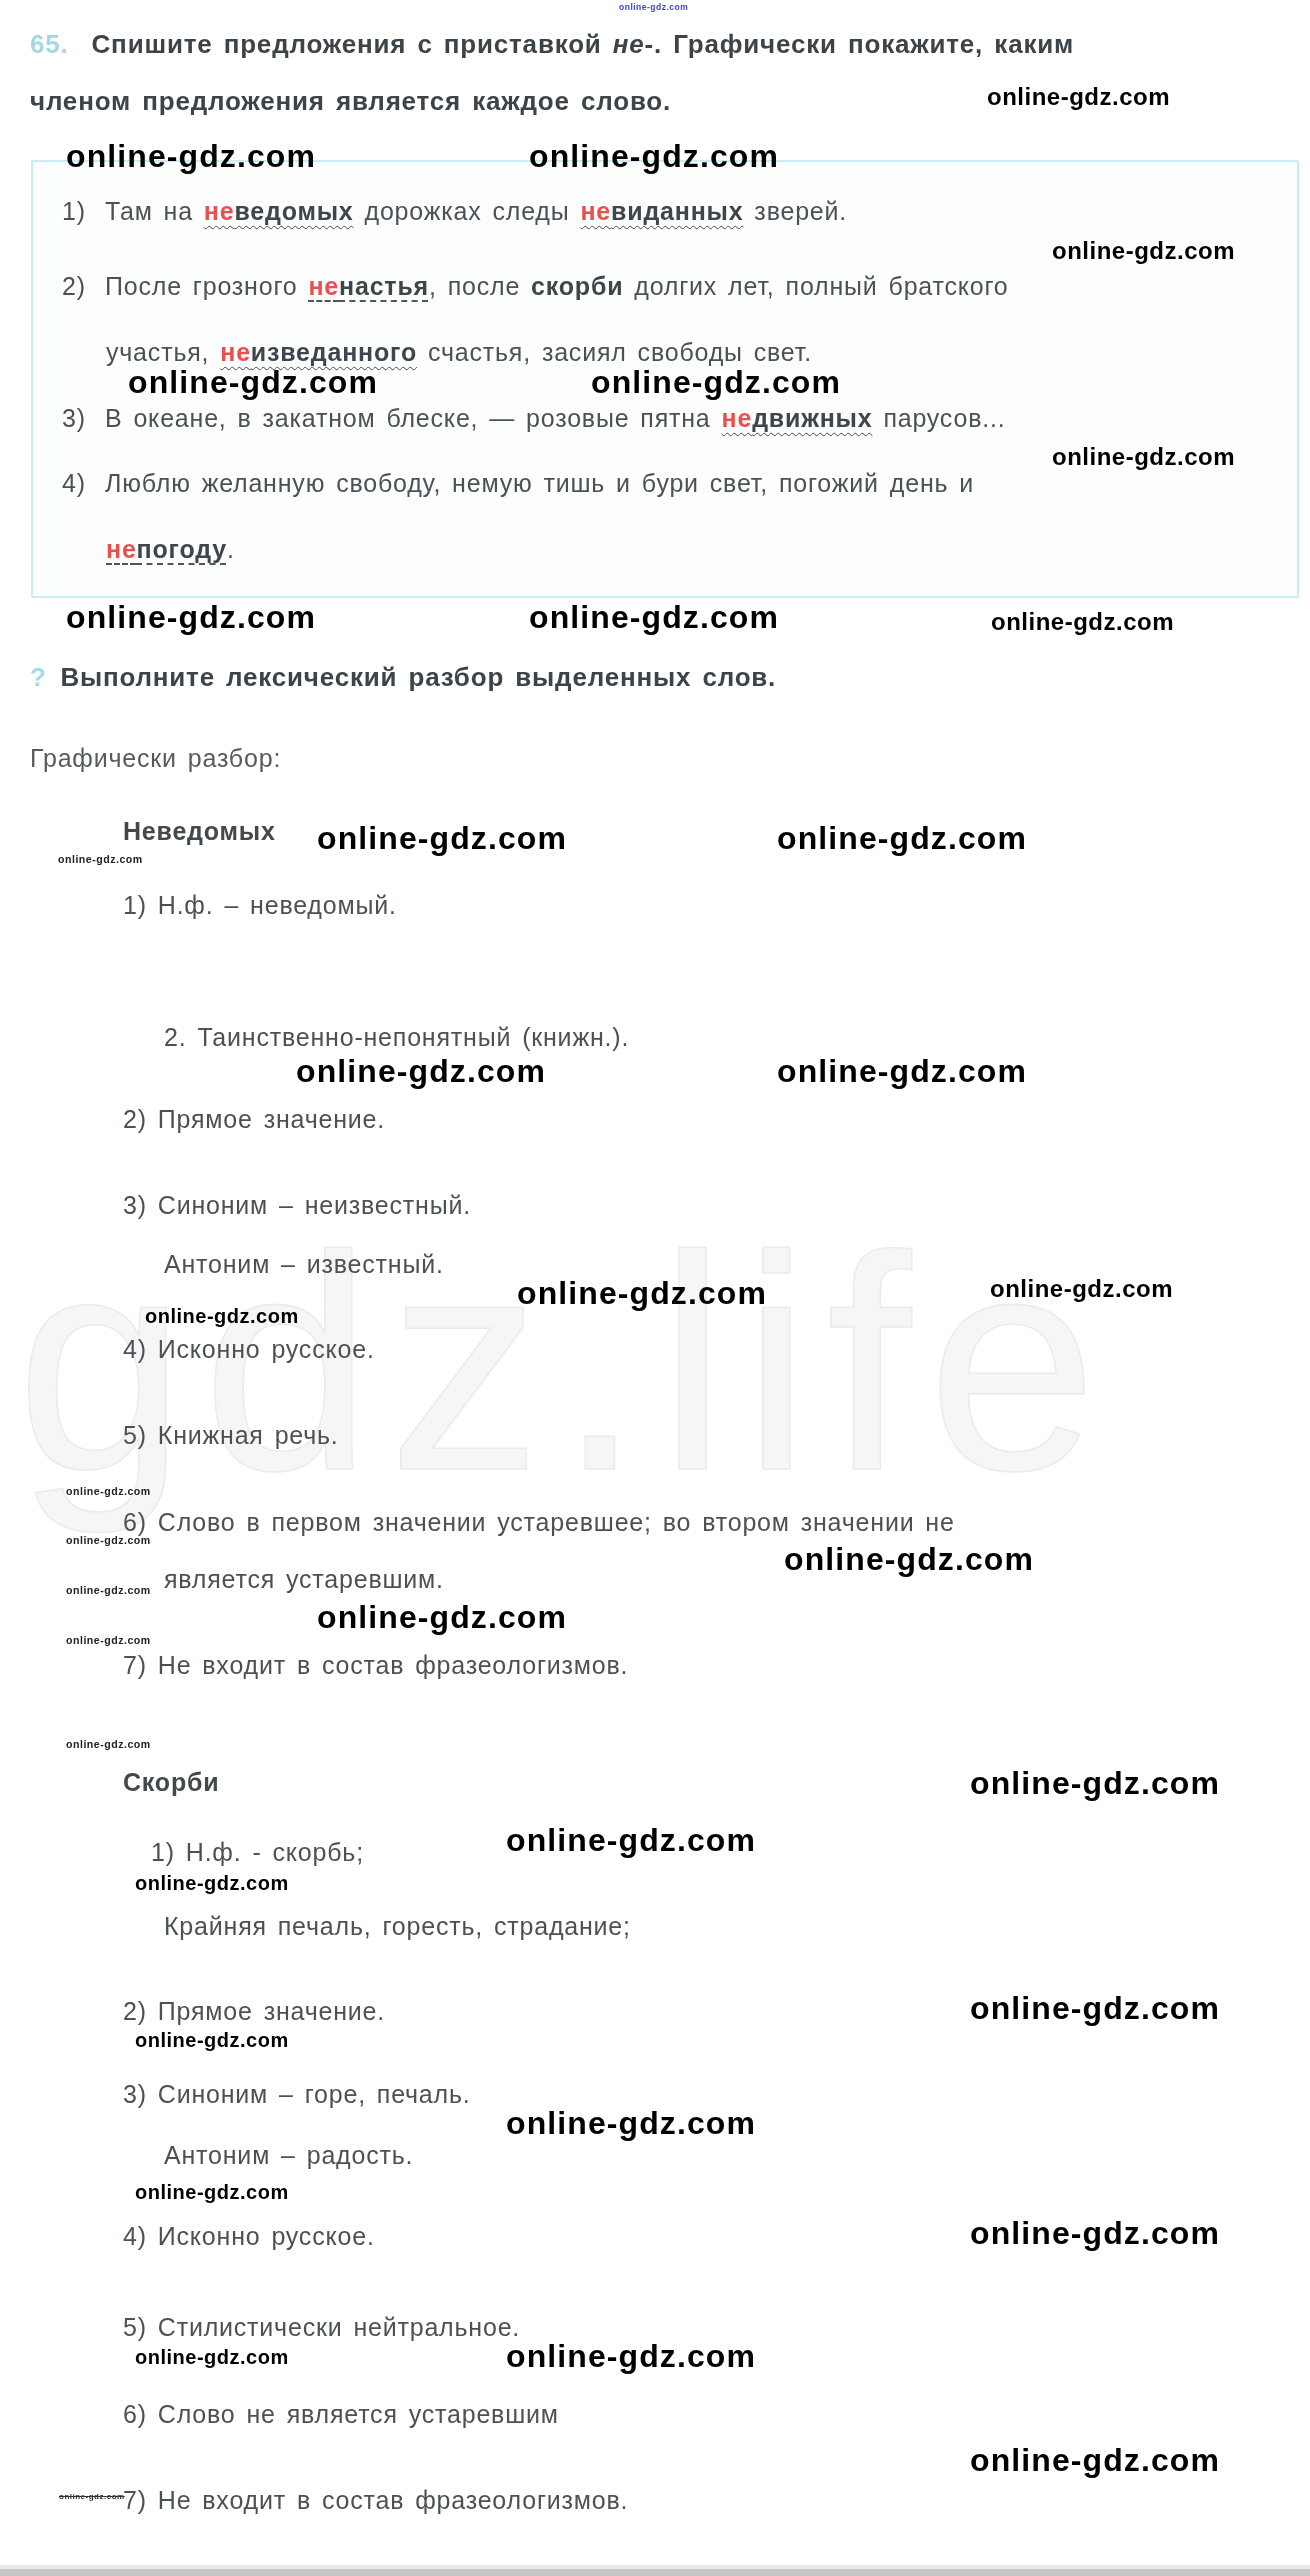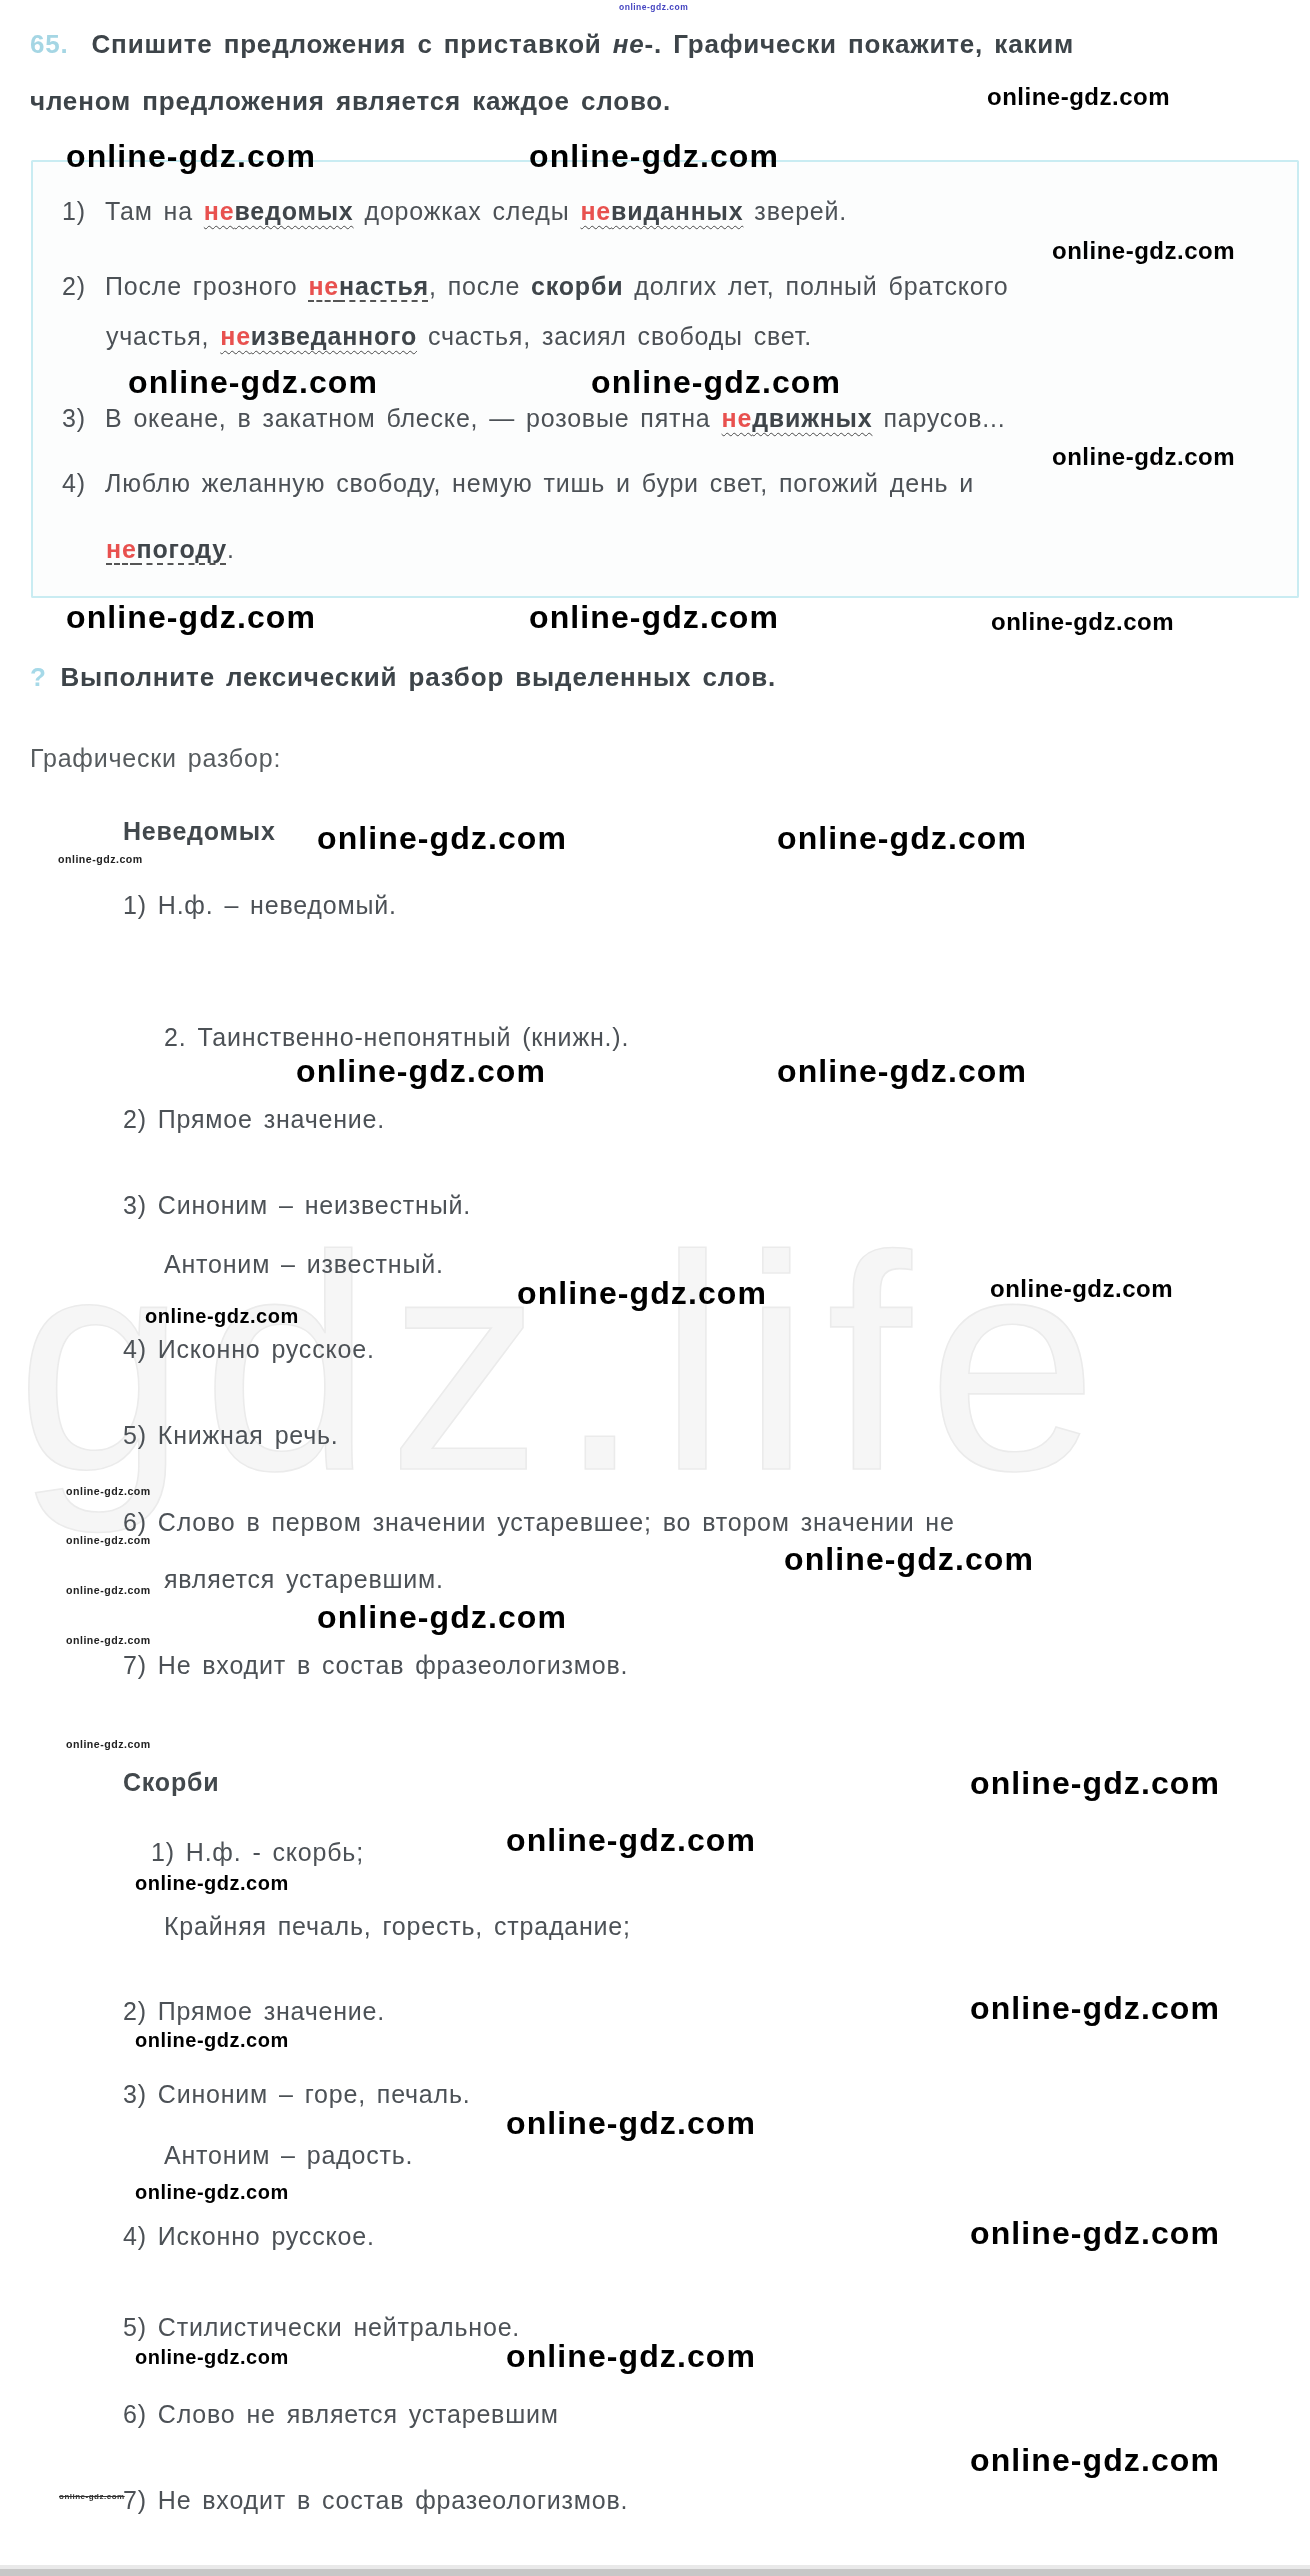--- a/index.html
+++ b/index.html
@@ -97,21 +97,21 @@
   <div class="wm wm-xl" style="left:529px;top:138px;">online-gdz.com</div>
 
   <div class="t" style="left:62px;top:197px;">
     <span class="snum">1)</span><span>Там на </span><span class="wavy"><span class="ne">не</span><span class="hl">ведомых</span></span><span> дорожках следы </span><span class="wavy"><span class="ne">не</span><span class="hl">виданных</span></span><span> зверей.</span>
   </div>
   <div class="wm wm-lg" style="left:1052px;top:237px;">online-gdz.com</div>
 
   <div class="t" style="left:62px;top:272px;">
     <span class="snum">2)</span><span>После грозного </span><span class="dashed"><span class="ne">не</span><span class="hl">настья</span></span><span>, после </span><span class="hl">скорби</span><span> долгих лет, полный братского</span>
   </div>
-  <div class="t" style="left:106px;top:322px;">
+  <div class="t" style="left:106px;top:338px;">
     <span>участья, </span><span class="wavy"><span class="ne">не</span><span class="hl">изведанного</span></span><span> счастья, засиял свободы свет.</span>
   </div>
 
   <div class="wm wm-xl" style="left:128px;top:364px;">online-gdz.com</div>
   <div class="wm wm-xl" style="left:591px;top:364px;">online-gdz.com</div>
 
   <div class="t" style="left:62px;top:404px;">
     <span class="snum">3)</span><span>В океане, в закатном блеске, — розовые пятна </span><span class="wavy"><span class="ne">не</span><span class="hl">движных</span></span><span> парусов...</span>
   </div>
   <div class="wm wm-lg" style="left:1052px;top:443px;">online-gdz.com</div>

